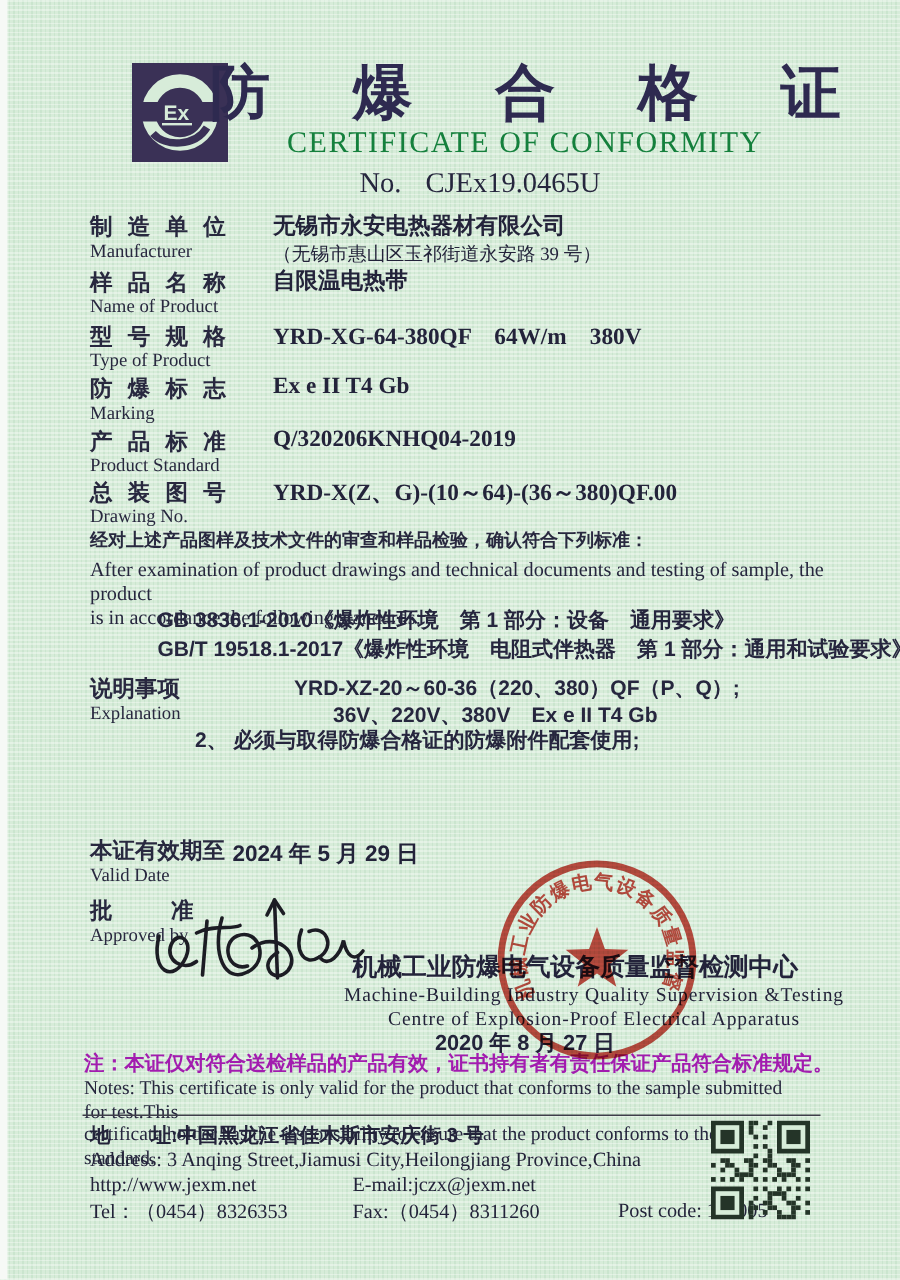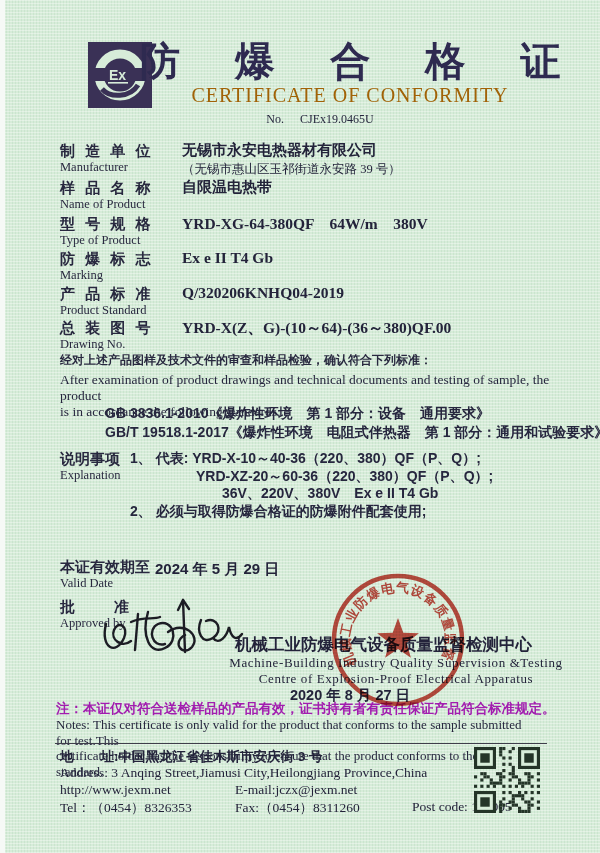--- a/index.html
+++ b/index.html
@@ -12,23 +12,23 @@
       repeating-linear-gradient(90deg, rgba(125,185,140,.14) 0 1px, transparent 1px 3px);
     color:#23233a;
   }
   .abs{position:absolute;}
   .edge-strip{left:0;top:0;width:5px;height:853px;background:#f6f9f6;}
   
   .title-cn{left:140px;top:34px;width:420px;text-align:center;
     font-size:40px;font-weight:bold;color:#2e2a50;letter-spacing:22px;margin-right:-22px;
     font-family:"Liberation Sans",sans-serif;white-space:nowrap;}
   .title-en{left:140px;top:84px;width:420px;text-align:center;
-    font-family:"Liberation Serif",serif;font-size:20px;color:#a16207;letter-spacing:1px;white-space:nowrap;}
+    font-family:"Liberation Serif",serif;font-size:20px;color:#15803d;letter-spacing:1px;white-space:nowrap;}
   .cert-no{left:150px;top:112px;width:340px;text-align:center;
-    font-family:"Liberation Serif",serif;font-size:12px;color:#26263e;white-space:nowrap;}
+    font-family:"Liberation Serif",serif;font-size:19px;color:#26263e;white-space:nowrap;}
   .cert-no .gap{display:inline-block;width:16px;}
   
   .row{left:0;top:0;width:600px;}
   .lbl-cn{position:absolute;left:60px;top:0;font-size:15px;font-weight:bold;letter-spacing:3px;color:#28283f;white-space:nowrap;}
   .lbl-en{position:absolute;left:60px;top:18px;font-family:"Liberation Serif",serif;font-size:12.5px;color:#28283f;white-space:nowrap;}
   .val{position:absolute;left:182px;top:-1px;font-size:15px;font-weight:bold;color:#23233a;white-space:nowrap;}
   .val-sub{position:absolute;left:182px;top:19px;font-size:12.5px;font-weight:normal;font-family:"Liberation Serif",serif;white-space:nowrap;}
   .val.latin{font-family:"Liberation Serif",serif;font-size:15.5px;}
   
   .stmt-cn{left:60px;top:352px;width:510px;font-size:12px;font-weight:bold;color:#28283f;white-space:nowrap;}
@@ -116,21 +116,20 @@
 <div class="abs standards">
   <div>GB 3836.1-2010《爆炸性环境　第 1 部分：设备　通用要求》</div>
   <div>GB/T 19518.1-2017《爆炸性环境　电阻式伴热器　第 1 部分：通用和试验要求》</div>
 </div>
 
 <div class="abs row" style="top:450px">
   <span class="lbl-cn" style="letter-spacing:0">说明事项</span>
   <span class="lbl-en">Explanation</span>
 </div>
 <div class="abs expl-items">
-  <div>1、 代表: YRD-X-10～40-36（220、380）QF（P、Q）;</div>
   <div class="ind1">YRD-XZ-20～60-36（220、380）QF（P、Q）;</div>
   <div class="ind2">36V、220V、380V　Ex e II T4 Gb</div>
   <div>2、 必须与取得防爆合格证的防爆附件配套使用;</div>
 </div>
 
 <div class="abs row" style="top:558px">
   <span class="lbl-cn" style="letter-spacing:0">本证有效期至</span>
   <span class="lbl-en">Valid Date</span>
 </div>
 <div class="abs valid-date">2024 年 5 月 29 日</div>

